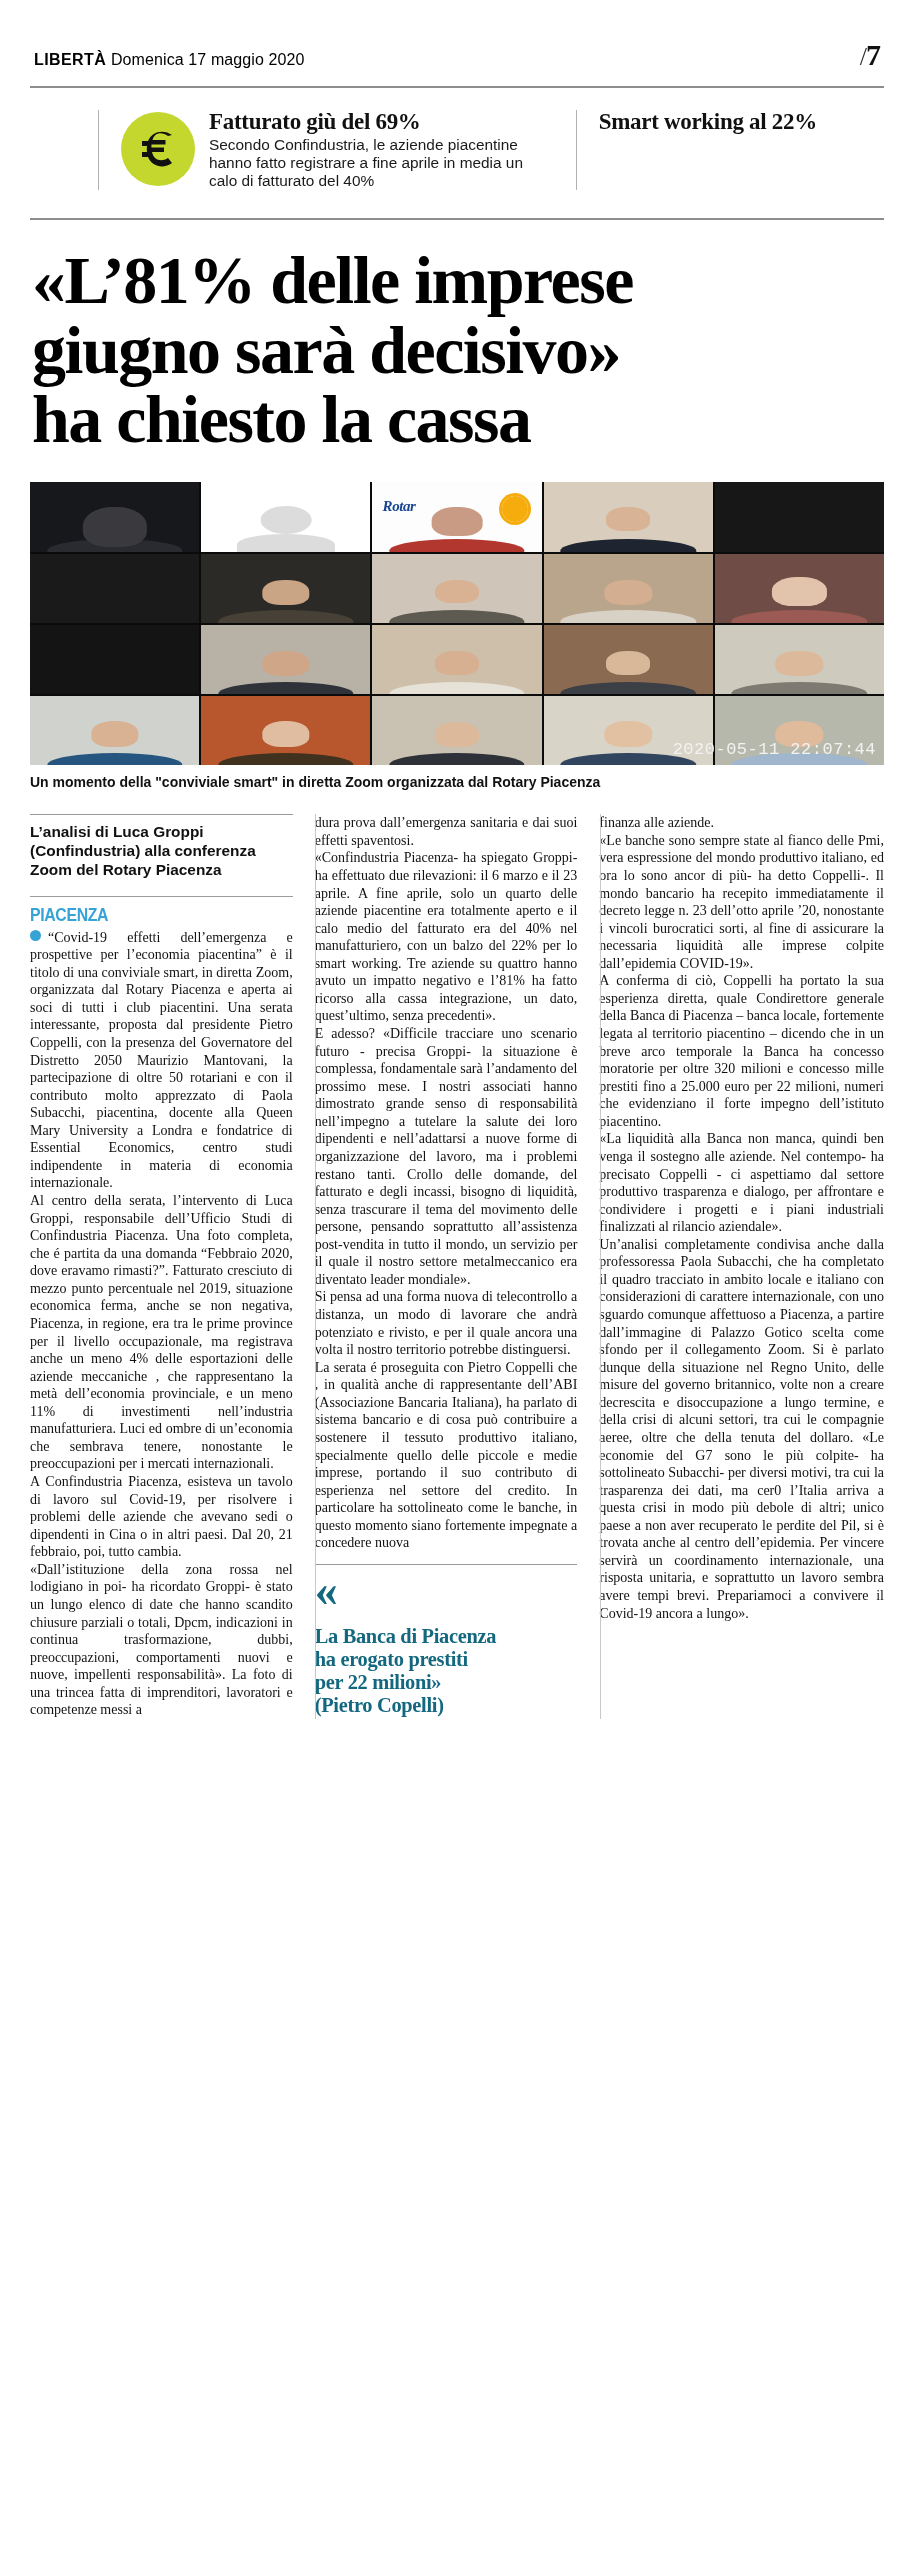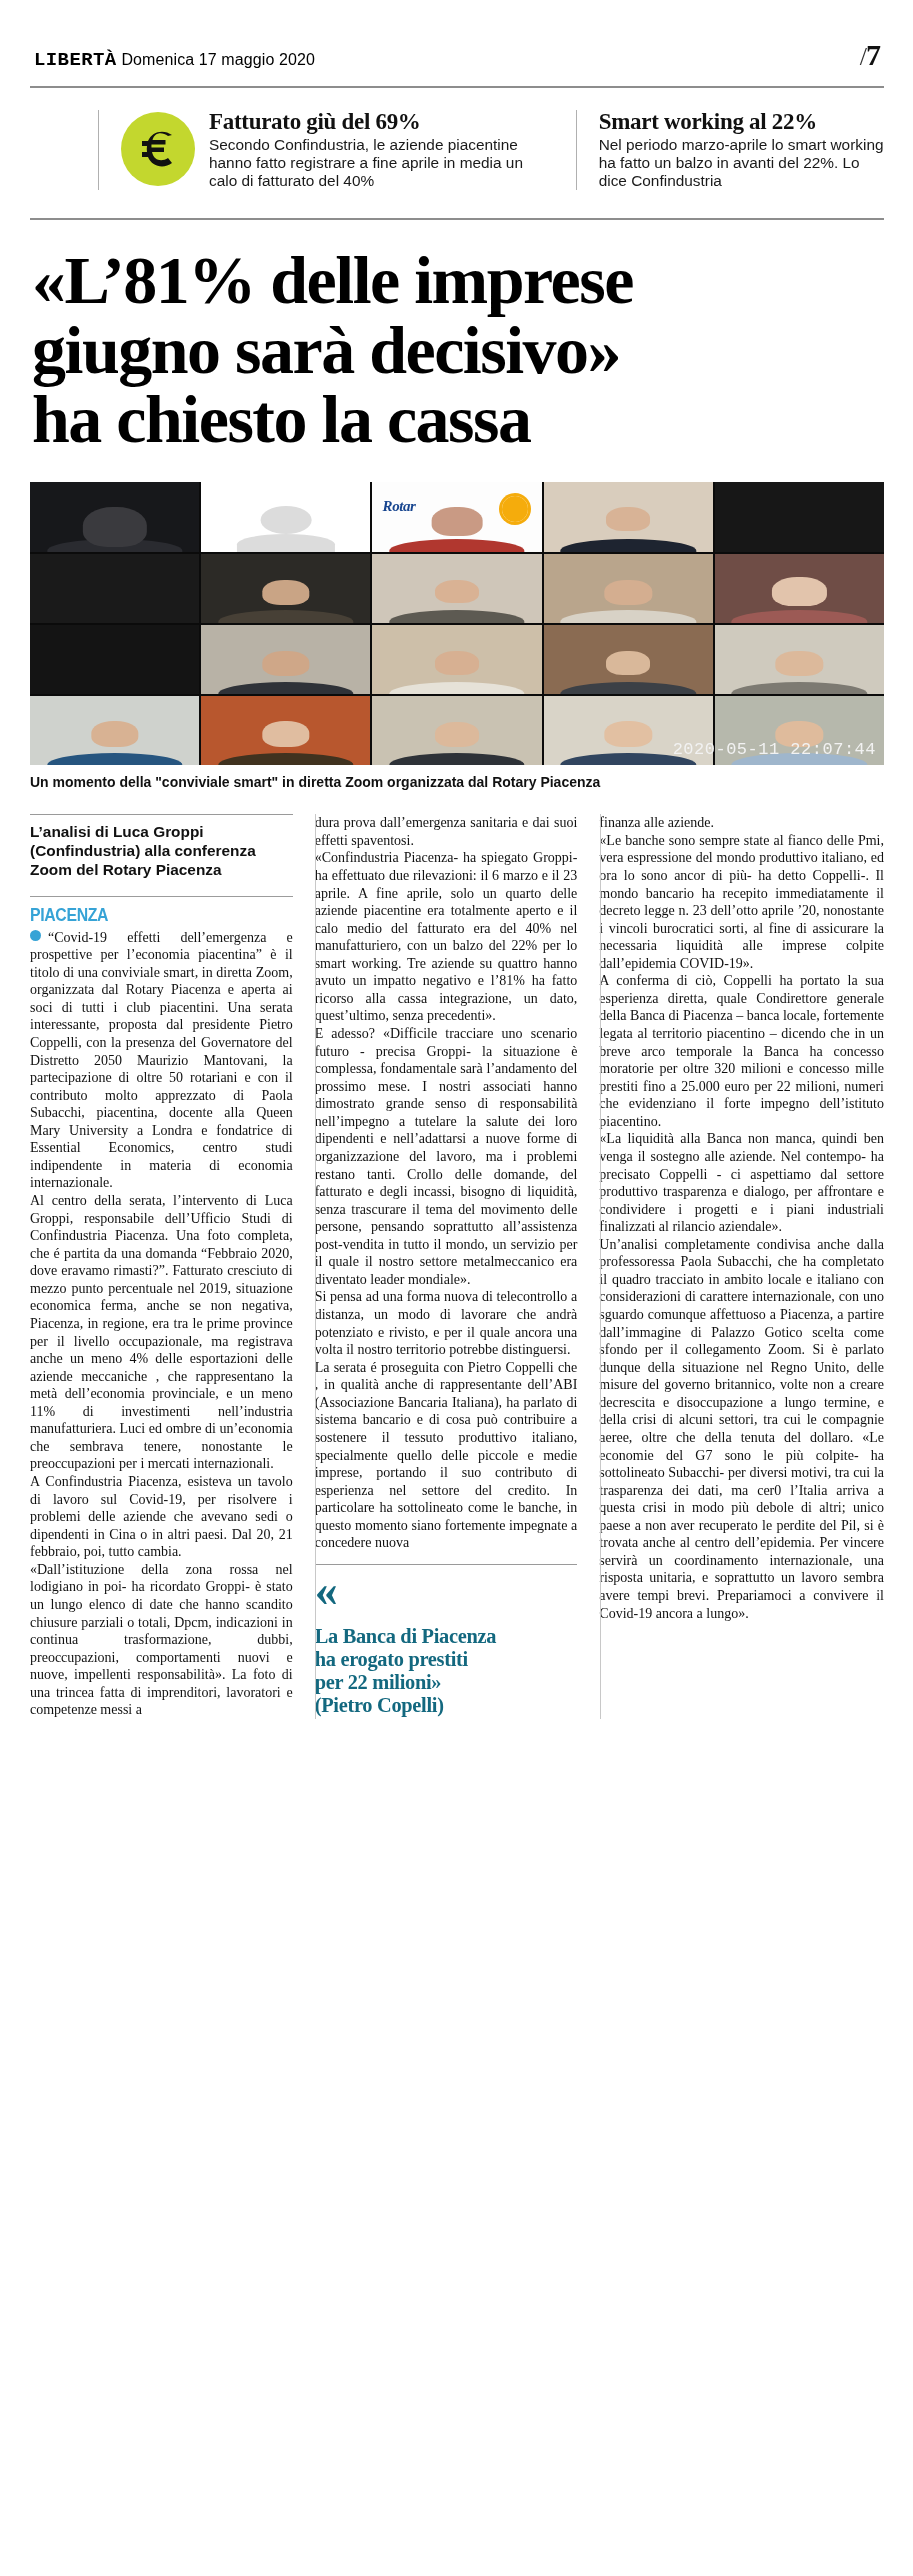--- a/index.html
+++ b/index.html
@@ -28,23 +28,23 @@
     justify-content: space-between;
     padding: 0 4px 8px 4px;
   }
   .masthead-left {
     font-family: "Liberation Sans", sans-serif;
     font-size: 17px;
     letter-spacing: 0.1px;
     color: #000;
   }
   .masthead-brand {
-    font-family: Liberation Mono, monospace;
+    font-family: Liberation Sans, sans-serif;
     font-weight: bold;
-    font-size: 19px;
+    font-size: 16px;
     letter-spacing: 0.4px;
   }
   .masthead-date { font-family: "Liberation Sans", sans-serif; font-size: 16px; font-weight: 400; }
   .masthead-right {
     font-family: "Liberation Serif", serif;
     font-size: 30px;
     font-weight: bold;
     letter-spacing: -1px;
   }
   .masthead-right .slash { font-weight: 400; font-size: 26px; color:#333; }
@@ -257,21 +257,20 @@
         </svg>
       </div>
       <div>
         <div class="summary-title">Fatturato giù del 69%</div>
         <div class="summary-text">Secondo Confindustria, le aziende piacentine hanno fatto registrare a fine aprile in media un calo di fatturato del 40%</div>
       </div>
     </div>
     <div class="summary-col second">
       <div>
         <div class="summary-title">Smart working al 22%</div>
-        <div class="summary-text">Nel periodo marzo-aprile lo smart working ha fatto un balzo in avanti del 22%. Lo dice Confindustria</div>
       </div>
     </div>
   </div>
   <div class="rule-thick"></div>
 
   <div class="headline">
     <div>«L’81% delle imprese</div>
     <div>giugno sarà decisivo»</div>
     <div>ha chiesto la cassa</div>
   </div>

